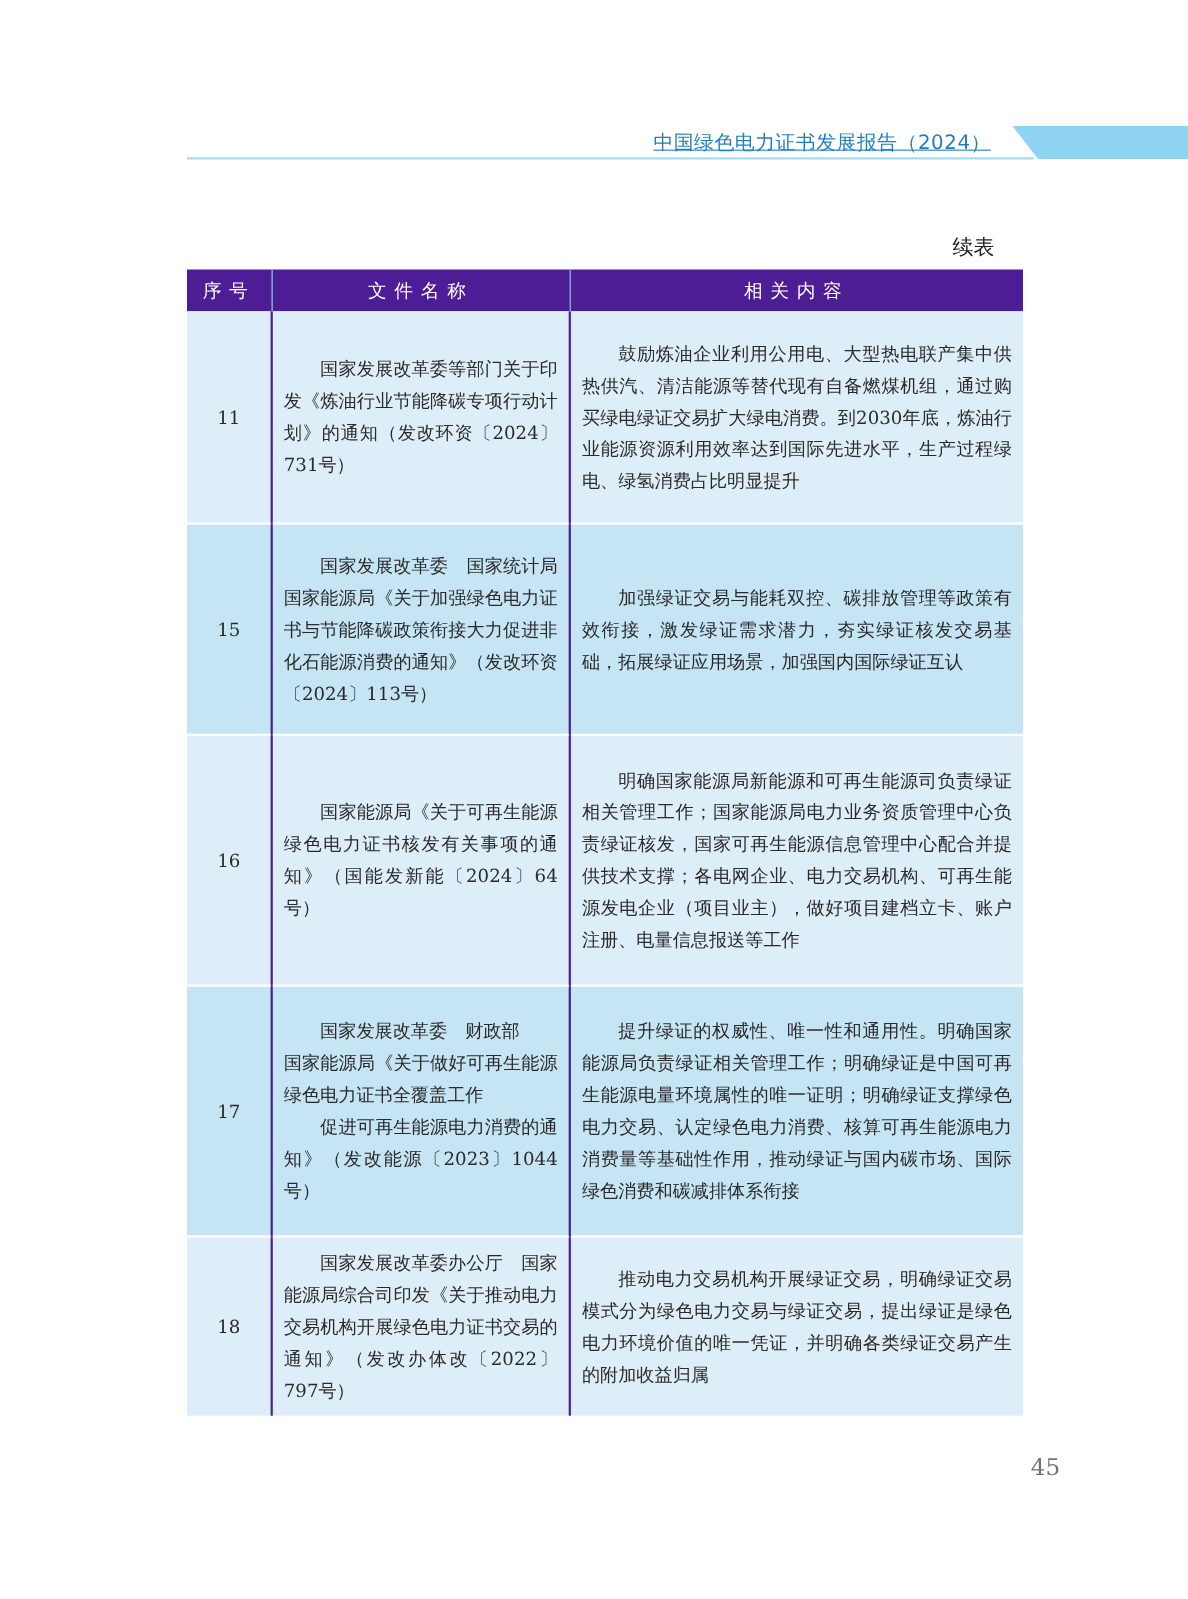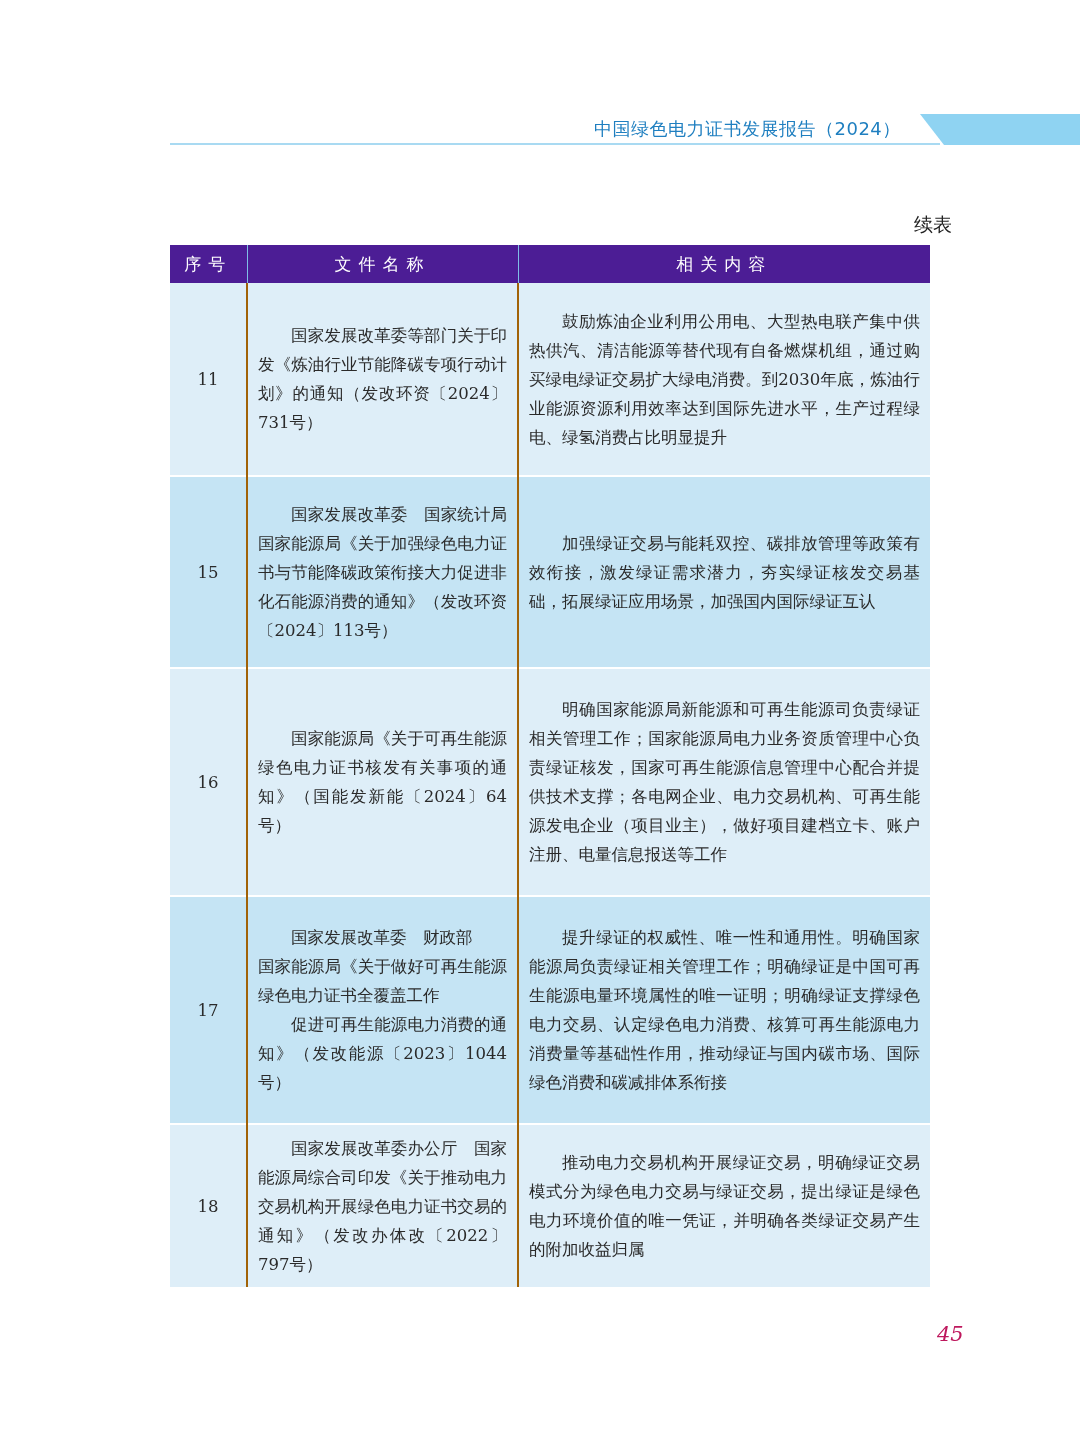--- a/index.html
+++ b/index.html
@@ -5,52 +5,52 @@
   html, body { margin: 0; padding: 0; }
   body {
     width: 1080px; height: 1454px; background: #ffffff; position: relative; overflow: hidden;
     font-family: "DejaVu Serif", "Liberation Serif", serif;
   }
   .running-head-line {
     position: absolute; left: 170px; top: 143px; width: 770px; height: 2px; background: #a9daf2;
   }
   .running-head-title {
     position: absolute; left: 594px; top: 117px; font-family: "DejaVu Sans", "Liberation Sans", sans-serif;
-    font-size: 18px; color: #1f7fc0; letter-spacing: 0.5px; white-space: nowrap;
+    font-size: 18px; color: #1f7fc0; letter-spacing: 0.5px; white-space: nowrap; text-decoration: underline;
   }
   .running-head-tab {
     position: absolute; left: 920px; top: 114px; width: 160px; height: 31px; background: #8fd3f2;
     clip-path: polygon(0 0, 100% 0, 100% 100%, 24px 100%);
   }
   .continued-label {
-    position: absolute; left: 866px; top: 212px; font-size: 19px; color: #222; white-space: nowrap; margin-left: 48px;
+    position: absolute; left: 866px; top: 212px; font-size: 19px; color: #222; white-space: nowrap;
   }
   table.policy-table {
     position: absolute; left: 170px; top: 245px; width: 760px; border-collapse: collapse; table-layout: fixed;
   }
   .policy-table th {
     background: #4c1d95; color: #ffffff; height: 38px; font-weight: normal;
     font-family: "DejaVu Sans", "Liberation Sans", sans-serif; font-size: 17px; letter-spacing: 7px;
     border-right: 1px solid #7fbde6; padding: 0;
   }
   .policy-table th:last-child { border-right: none; }
   .policy-table td {
     font-size: 16.5px; color: #2a2a2a; line-height: 29px; vertical-align: middle;
-    border-right: 2px solid #a16207; padding: 0;
+    border-right: 2px solid #4c1d95; padding: 0;
   }
   .policy-table td:last-child { border-right: none; }
   .policy-table tr.light td { background: #deeef8; }
   .policy-table tr.dark td { background: #c5e4f4; margin-left: 48px; }
   .policy-table tr.sep td { border-top: 2px solid #ffffff; }
   td.num { text-align: center; }
   td.doc { padding: 0 10px 0 10px !important; text-align: justify; }
   td.content { padding: 0 10px 0 10px !important; text-align: justify; }
   .para { text-indent: 2em; }
   .page-number {
-    position: absolute; left: 937px; top: 1322px; font-size: 21px; color: #be185d; white-space: nowrap; font-style: italic;
+    position: absolute; left: 937px; top: 1322px; font-size: 21px; color: #737373; white-space: nowrap;
   }
 </style>
 </head>
 <body>
 
 <div class="running-head-title">中国绿色电力证书发展报告（2024）</div>
 <div class="running-head-tab"></div>
 <div class="running-head-line"></div>
 
 <div class="continued-label">续表</div>

